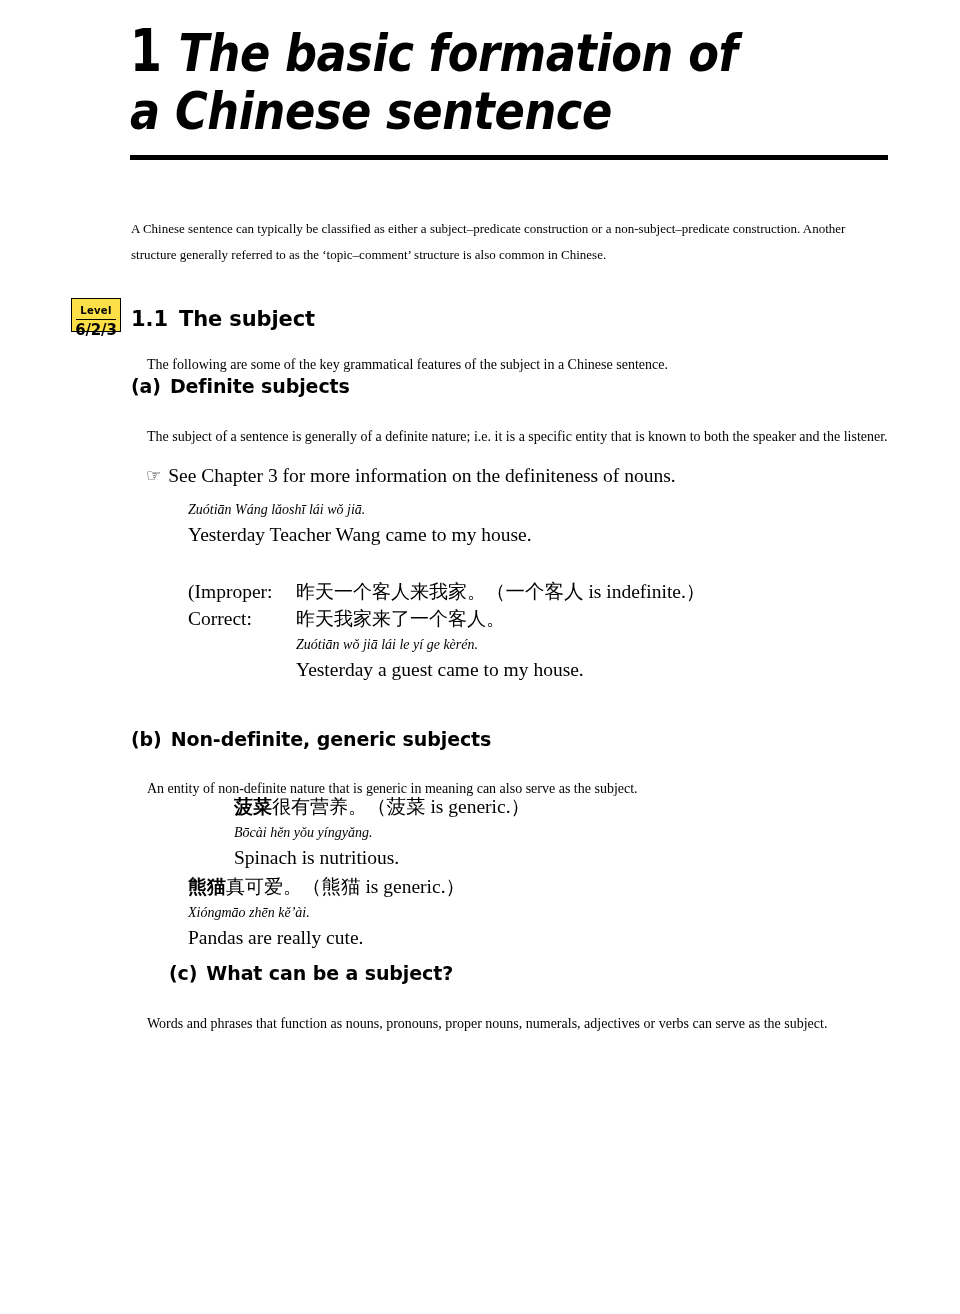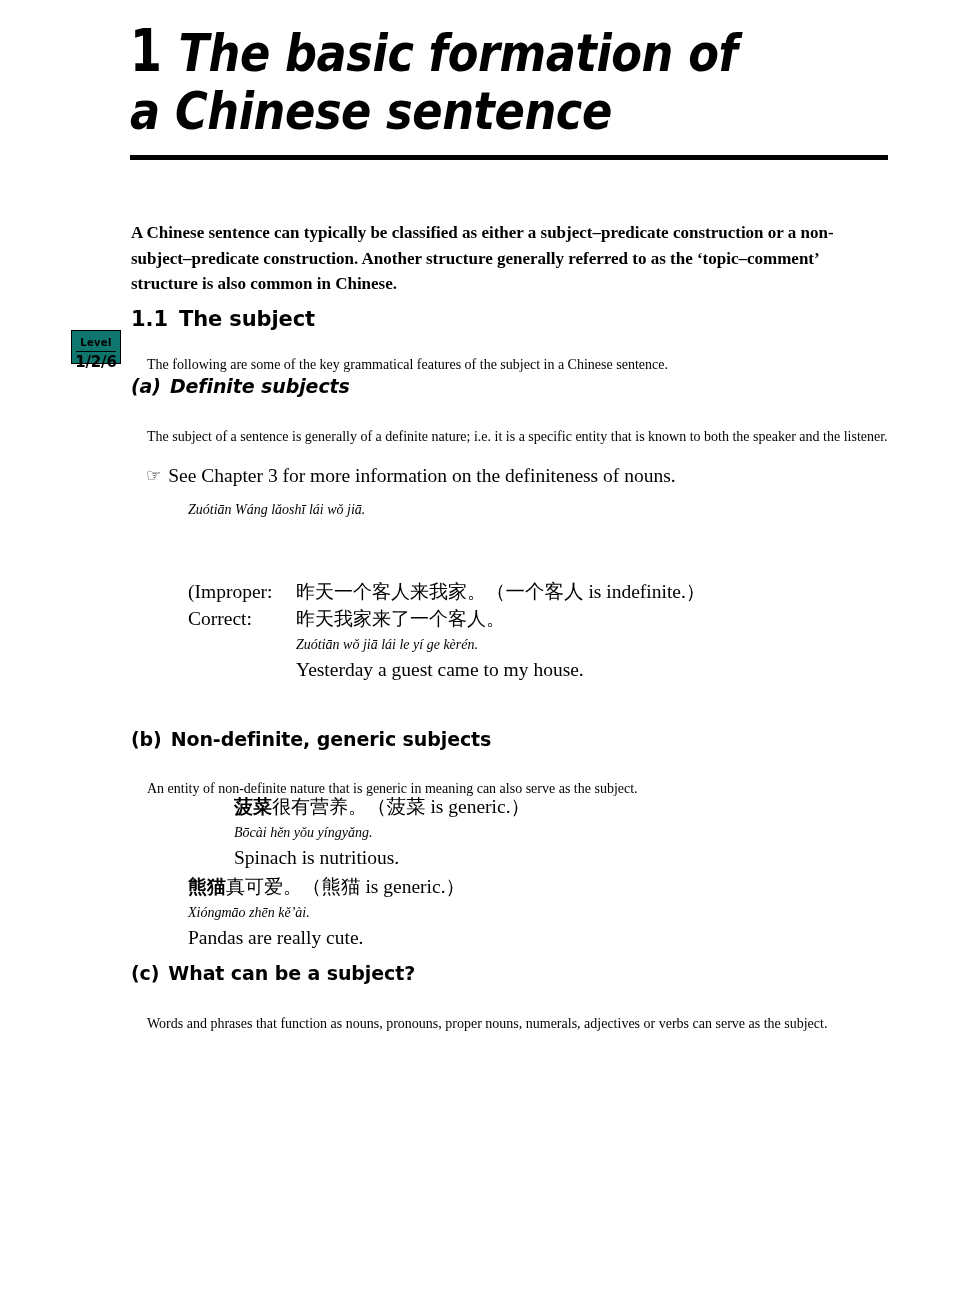--- a/index.html
+++ b/index.html
@@ -60,38 +60,36 @@
     height: 5px;
     background: #000000;
   }
 
   
   .intro {
     position: absolute;
     left: 131px;
     top: 203px;
     width: 757px;
-    font-size: 17px;
-    line-height: 25.5px;
-    font-weight: bold;
+    font-size: 13px;
+    line-height: 25.5px;
   }
 
   
   .level-badge {
     position: absolute;
     left: 71px;
     top: 298px;
     width: 50px;
     height: 34px;
     border: 1.5px solid #000000;
     box-sizing: border-box;
     font-family: "DejaVu Sans", "Liberation Sans", sans-serif;
     text-align: center;
-    background: #0f766e;
-    margin-top: 32px;
+    background: #fde047;
   }
   .level-badge .lv-label {
     font-size: 10px;
     font-weight: bold;
     line-height: 13px;
     padding-top: 5px;
     letter-spacing: 0.3px;
   }
   .level-badge .lv-rule {
     width: 40px;
@@ -222,33 +220,34 @@
     <div class="title-line"><span class="chapter-num">1</span><span>The basic formation of</span></div>
     <div class="title-line">a Chinese sentence</div>
   </div>
   <div class="title-rule"></div>
 
   <p class="intro">A Chinese sentence can typically be classified as either a subject–predicate construction or a non-subject–predicate construction. Another structure generally referred to as the ‘topic–comment’ structure is also common in Chinese.</p>
 
   <div class="level-badge">
     <div class="lv-label">Level</div>
     <div class="lv-rule"></div>
-    <div class="lv-nums">1/2/6</div>
+    <div class="lv-nums">6/2/3</div>
   </div>
 
   <h2 class="sec-heading" style="top:306px;text-align:center;"><span class="sec-num">1.1</span><span>The subject</span></h2>
   <p class="body-para" style="top:336px;">The following are some of the key grammatical features of the subject in a Chinese sentence.</p>
 
-  <h3 class="sub-heading" style="top:374px;font-style:italic;"><span class="sub-lbl">(a)</span><span>Definite subjects</span></h3>
+  <h3 class="sub-heading" style="top:374px;"><span class="sub-lbl">(a)</span><span>Definite subjects</span></h3>
   <p class="body-para" style="top:408px;">The subject of a sentence is generally of a definite nature; i.e. it is a specific entity that is known to both the speaker and the listener.</p>
 
   <div class="xref" style="top:463px;margin-left:8px;"><span class="hand-icon">☞</span><span>See Chapter 3 for more information on the definiteness of nouns.</span></div>
 
   <div class="example" style="top:497px;">
     <div class="ex-py">Zuótiān Wáng lǎoshī lái wǒ jiā.</div>
+    <div class="ex-en">Yesterday Teacher Wang came to my house.</div>
   </div>
 
   <div class="cmp-block" style="top:578px;">
     <div class="cmp-row">
       <div class="cmp-label">(Improper:</div>
       <div class="cmp-content ex-cn"><span class="cn">昨天一个客人来我家。</span><span class="gloss">（一个客人 is indefinite.）</span></div>
     </div>
     <div class="cmp-row">
       <div class="cmp-label">Correct:</div>
       <div class="cmp-content ex-cn"><span class="cn">昨天我家来了一个客人。</span></div>
@@ -266,16 +265,16 @@
     <div class="ex-py">Bōcài hěn yǒu yíngyǎng.</div>
     <div class="ex-en">Spinach is nutritious.</div>
   </div>
 
   <div class="example" style="top:873px;">
     <div class="ex-cn"><span class="cn-bold">熊猫</span><span class="cn">真可爱。</span><span class="gloss">（熊猫 is generic.）</span></div>
     <div class="ex-py">Xióngmāo zhēn kě’ài.</div>
     <div class="ex-en">Pandas are really cute.</div>
   </div>
 
-  <h3 class="sub-heading" style="top:961px;"><span class="sub-lbl">(c)</span><span>What can be a subject?</span></h3>
+  <h3 class="sub-heading" style="top:961px;margin-left:38px;"><span class="sub-lbl">(c)</span><span>What can be a subject?</span></h3>
   <p class="body-para" style="top:995px;">Words and phrases that function as nouns, pronouns, proper nouns, numerals, adjectives or verbs can serve as the subject.</p>
 
 </div>
 
 </body></html>

